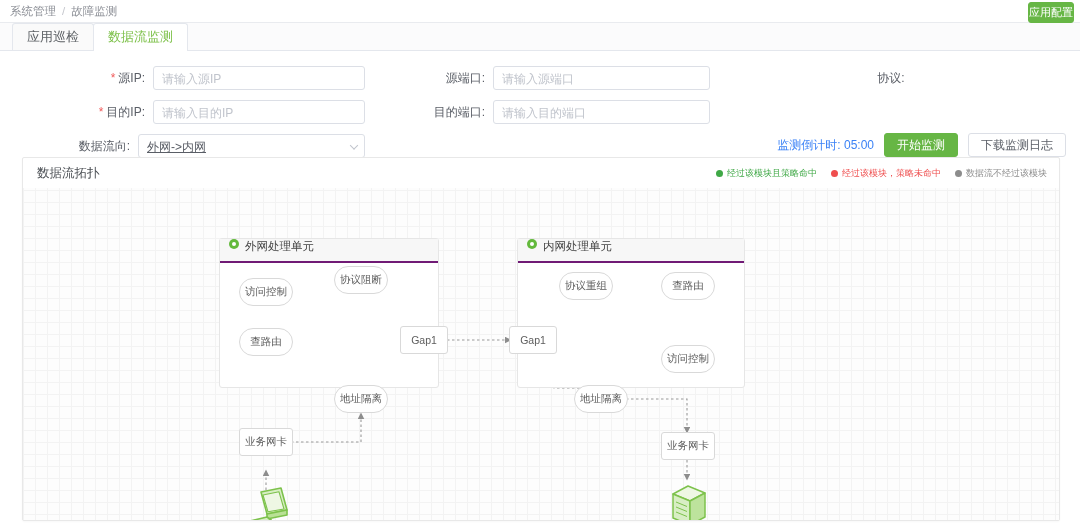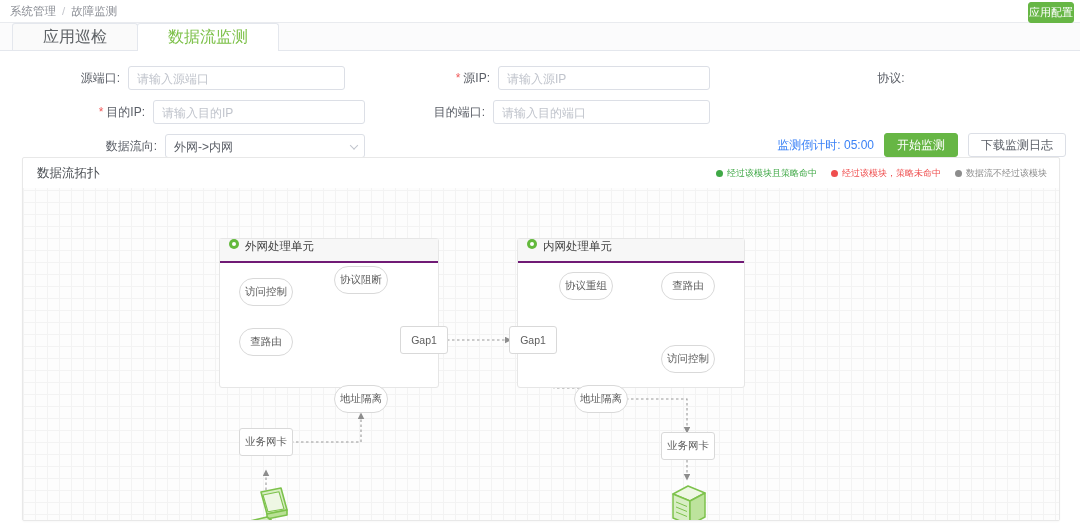--- a/index.html
+++ b/index.html
@@ -28,21 +28,21 @@
     cursor:pointer;
   }
 
   
   .tabbar{
     position:relative;height:27px;background:#fbfbfc;
     border-bottom:1px solid #e4e7ed;
     display:flex;align-items:flex-end;padding-left:12px;
   }
   .tab{
-    height:26px;line-height:26px;padding:0 30px;font-size:16px;color:#5e6266;
+    height:26px;line-height:26px;padding:0 14px;font-size:13px;color:#5e6266;
     border:1px solid #e4e7ed;border-bottom:none;background:#fafafa;
     border-radius:3px 3px 0 0;margin-right:-1px;cursor:pointer;margin-top:44px;
   }
   .tab.active{background:#fff;color:#7cc048;border-color:#e4e7ed;position:relative;}
   .tab.active:after{content:"";position:absolute;left:0;right:0;bottom:-1px;height:1px;background:#fff;}
 
   
   .formwrap{background:#fff;padding:10px 0 6px 0;position:relative;}
   .frow{display:flex;align-items:center;height:34px;}
   .fcell{display:flex;align-items:center;}
@@ -57,21 +57,21 @@
     box-sizing:border-box;cursor:text;
   }
   .inp.ip{width:212px;}
   .inp.port{width:217px;}
   .sel{
     height:24px;border:1px solid #dcdfe6;border-radius:3px;background:#fff;
     font-size:12px;color:#5a5e66;padding:0 22px 0 8px;line-height:24px;
     box-sizing:border-box;position:relative;cursor:pointer;
   }
   .sel.proto{width:212px;}
-  .sel.flow{width:200px;}
+  .sel.flow{width:227px;text-decoration:underline;}
   .caret{
     position:absolute;right:7px;top:50%;transform:translateY(-60%) rotate(45deg);
     width:5px;height:5px;border-right:1px solid #c0c4cc;border-bottom:1px solid #c0c4cc;
   }
 
   .ctl-right{
     position:absolute;right:14px;top:4px;display:flex;align-items:center;gap:10px;
   }
   .countdown{font-size:12px;color:#3b82f6;white-space:nowrap;}
   .btn{
@@ -153,27 +153,27 @@
   </div>
 
   <div class="tabbar">
     <div class="tab">应用巡检</div>
     <div class="tab active">数据流监测</div>
   </div>
 
   <div class="formwrap">
 
     <div class="frow">
+      <div class="fcell" style="width:365px;justify-content:flex-end;">
+        <span class="flabel"><span class="req">*</span><span>源IP</span>:</span>
+        <div class="inp ip">请输入源IP</div>
+      </div>
       <div class="fcell" style="width:345px;justify-content:flex-end;">
         <span class="flabel"><span>源端口</span>:</span>
         <div class="inp port">请输入源端口</div>
-      </div>
-      <div class="fcell" style="width:365px;justify-content:flex-end;">
-        <span class="flabel"><span class="req">*</span><span>源IP</span>:</span>
-        <div class="inp ip">请输入源IP</div>
       </div>
       <div class="fcell" style="width:350px;justify-content:center;padding-left:10px;">
         <span class="flabel"><span>协议</span>:</span>
       </div>
     </div>
 
     <div class="frow">
       <div class="fcell" style="width:365px;justify-content:flex-end;">
         <span class="flabel"><span class="req">*</span><span>目的IP</span>:</span>
         <div class="inp ip">请输入目的IP</div>

